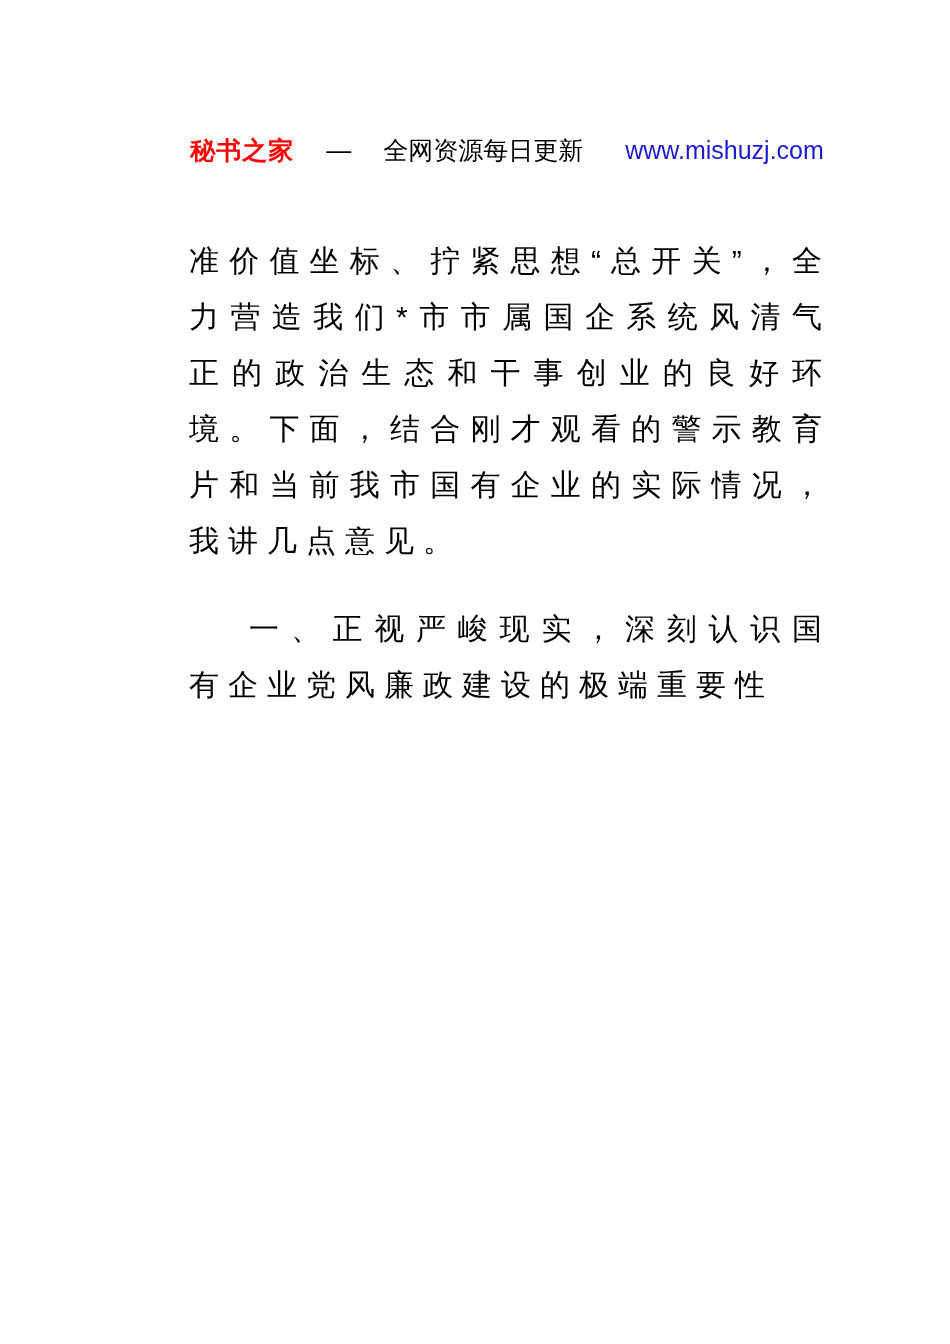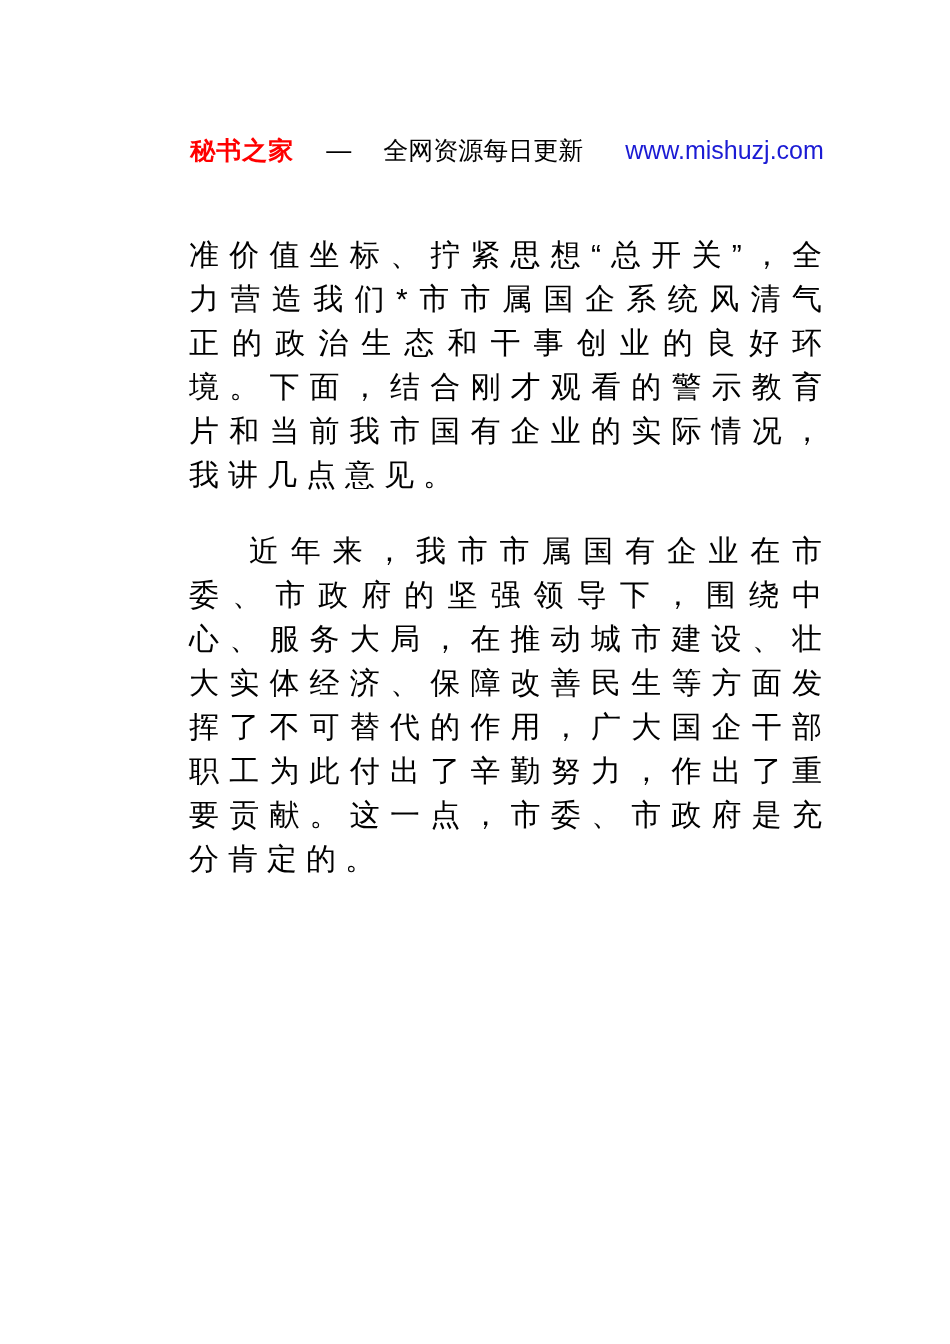--- a/index.html
+++ b/index.html
@@ -42,37 +42,37 @@
 
   
   .doc-body {
     position: absolute;
     top: 169px;
     left: 125px;
     width: 706px;
   }
   .para {
     font-size: 30px;
-    line-height: 44px;
+    line-height: 56px;
     letter-spacing: 9px;
     text-align: justify;
     color: #000000;
   }
   .para.indent {
     text-indent: 60px;
   }
 </style>
 </head>
 <body>
 
 <div class="page">
 
   <div class="doc-header">
     <span class="brand">秘书之家</span><span class="htext">—</span><span class="htext">全网资源每日更新</span><a class="hurl" href="#">www.mishuzj.com</a>
   </div>
 
   <div class="doc-body">
 
   <p class="para">准价值坐标、拧紧思想“总开关”，全力营造我们*市市属国企系统风清气正的政治生态和干事创业的良好环境。下面，结合刚才观看的警示教育片和当前我市国有企业的实际情况，我讲几点意见。</p>
-      <p class="para indent">近年来，我市市属国有企业在市委、市政府的坚强领导下，围绕中心、服务大局，在推动城市建设、壮大实体经济、保障改善民生等方面发挥了不可替代的作用，广大国企干部职工为此付出了辛勤努力，作出了重要贡献。这一点，市委、市政府是充分肯定的。</p>
+      <p class="para indent">一、正视严峻现实，深刻认识国有企业党风廉政建设的极端重要性</p>
     </div>
 
 </div>
 
 </body></html>

